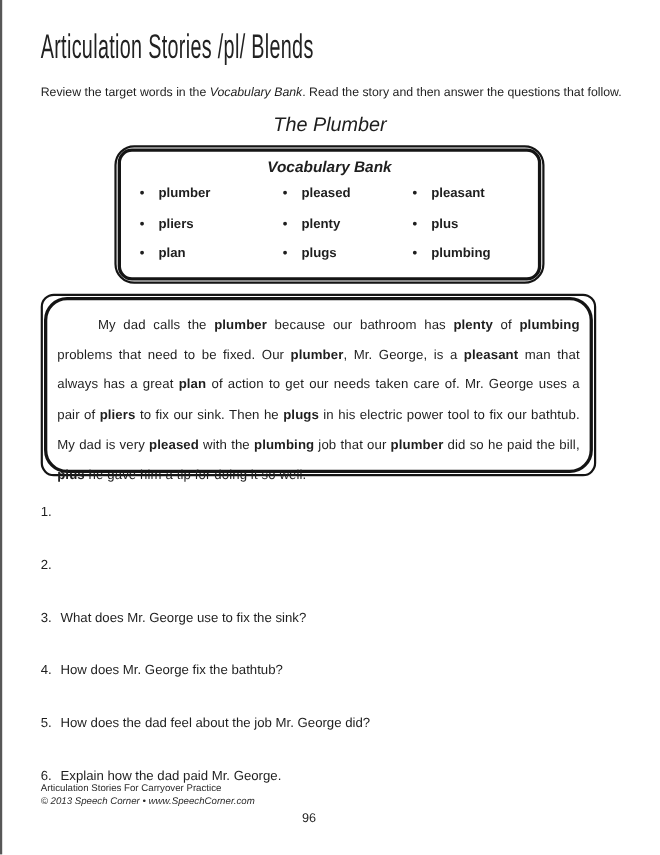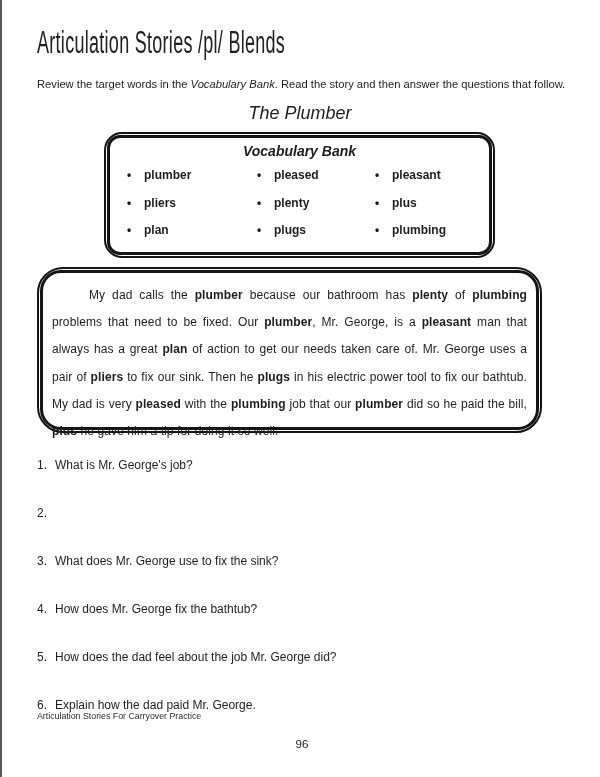--- a/index.html
+++ b/index.html
@@ -37,32 +37,32 @@
   .vocab-title {
     text-align:center; font-size:14px; font-weight:bold; font-style:italic;
     margin-top:5px;
   }
   .vocab-grid {
     display:grid; grid-template-columns:130px 118px auto; row-gap:13.5px;
     margin:9px 0 0 17px;
   }
   .vocab-item { display:flex; font-size:12px; font-weight:bold; line-height:14px; }
   .vocab-item .bullet { width:17px; }
-  .story-box { left:37px; top:267px; width:505px; height:166px; border-radius:26px; }
+  .story-box { left:37px; top:267px; width:505px; height:166px; border-radius:12px; }
   .story-box .box-inner { border-radius:21px; }
   .story-text {
     margin:9px 9px 0 9px; font-size:12px; line-height:27.2px;
     text-align:justify; text-indent:37px; letter-spacing:0.1px;
   }
   .questions { position:absolute; left:37px; top:458px; width:525px; }
   .question { display:flex; font-size:12px; line-height:14px; margin-bottom:34px; }
   .q-num { width:18px; flex:none; }
   .footer { position:absolute; left:37px; top:711px; font-size:8.8px; line-height:11.5px; color:#2a2a2a; }
   .footer-copy { font-style:italic; }
-  .page-num { position:absolute; left:272px; top:738px; width:60px; text-align:center; font-size:11.5px; }
+  .page-num { position:absolute; left:251px; top:738px; width:60px; text-align:center; font-size:11.5px; }
 </style>
 </head>
 <body>
 
 <div class="page">
   <div class="scan-edge"></div>
 
   <div class="header-title">Articulation Stories /pl/ Blends</div>
 
 
@@ -116,21 +116,20 @@
 
   <div class="rounded-box story-box">
     <div class="box-inner">
       <p class="story-text"><span>My dad calls the </span><span style="font-weight: bold;">plumber</span><span> because our bathroom has </span><span style="font-weight: bold;">plenty</span><span> of </span><span style="font-weight: bold;">plumbing</span><span> problems that need to be fixed.  Our </span><span style="font-weight: bold;">plumber</span><span>, Mr. George, is a </span><span style="font-weight: bold;">pleasant</span><span> man that always has a great </span><span style="font-weight: bold;">plan</span><span> of action to get our needs taken care of.  Mr. George uses a pair of </span><span style="font-weight: bold;">pliers</span><span> to fix our sink.  Then he </span><span style="font-weight: bold;">plugs</span><span> in his electric power tool to fix our bathtub.  My dad is very </span><span style="font-weight: bold;">pleased</span><span> with the </span><span style="font-weight: bold;">plumbing</span><span> job that our </span><span style="font-weight: bold;">plumber</span><span> did so he paid the bill, </span><span style="font-weight: bold;">plus</span><span> he gave him a tip for doing it so well.</span></p>
     </div>
   </div>
 
   <div class="questions">
     <div class="question">
         <span class="q-num">1.</span>
-        <span class="q-text">What is Mr. George's job?</span>
       </div>
     <div class="question">
         <span class="q-num">2.</span>
       </div>
     <div class="question">
         <span class="q-num">3.</span>
         <span class="q-text">What does Mr. George use to fix the sink?</span>
       </div>
     <div class="question">
         <span class="q-num">4.</span>
@@ -141,15 +140,16 @@
         <span class="q-text">How does the dad feel about the job Mr. George did?</span>
       </div>
     <div class="question">
         <span class="q-num">6.</span>
         <span class="q-text">Explain how the dad paid Mr. George.</span>
       </div>
   </div>
 
   <div class="footer">
     <div>Articulation Stories For Carryover Practice</div>
+    <div class="footer-copy">© 2013 Speech Corner • www.SpeechCorner.com</div>
   </div>
   <div class="page-num">96</div>
 </div>
 
 </body></html>

